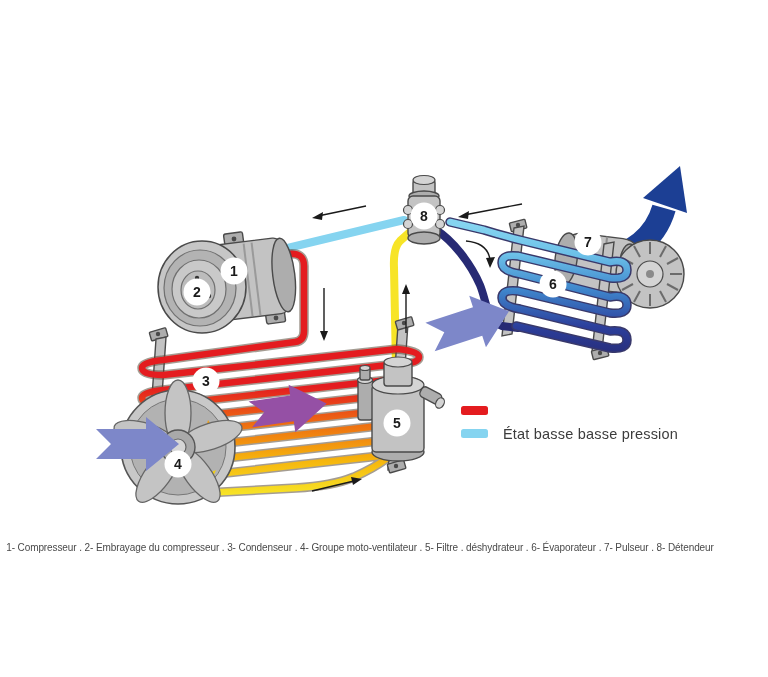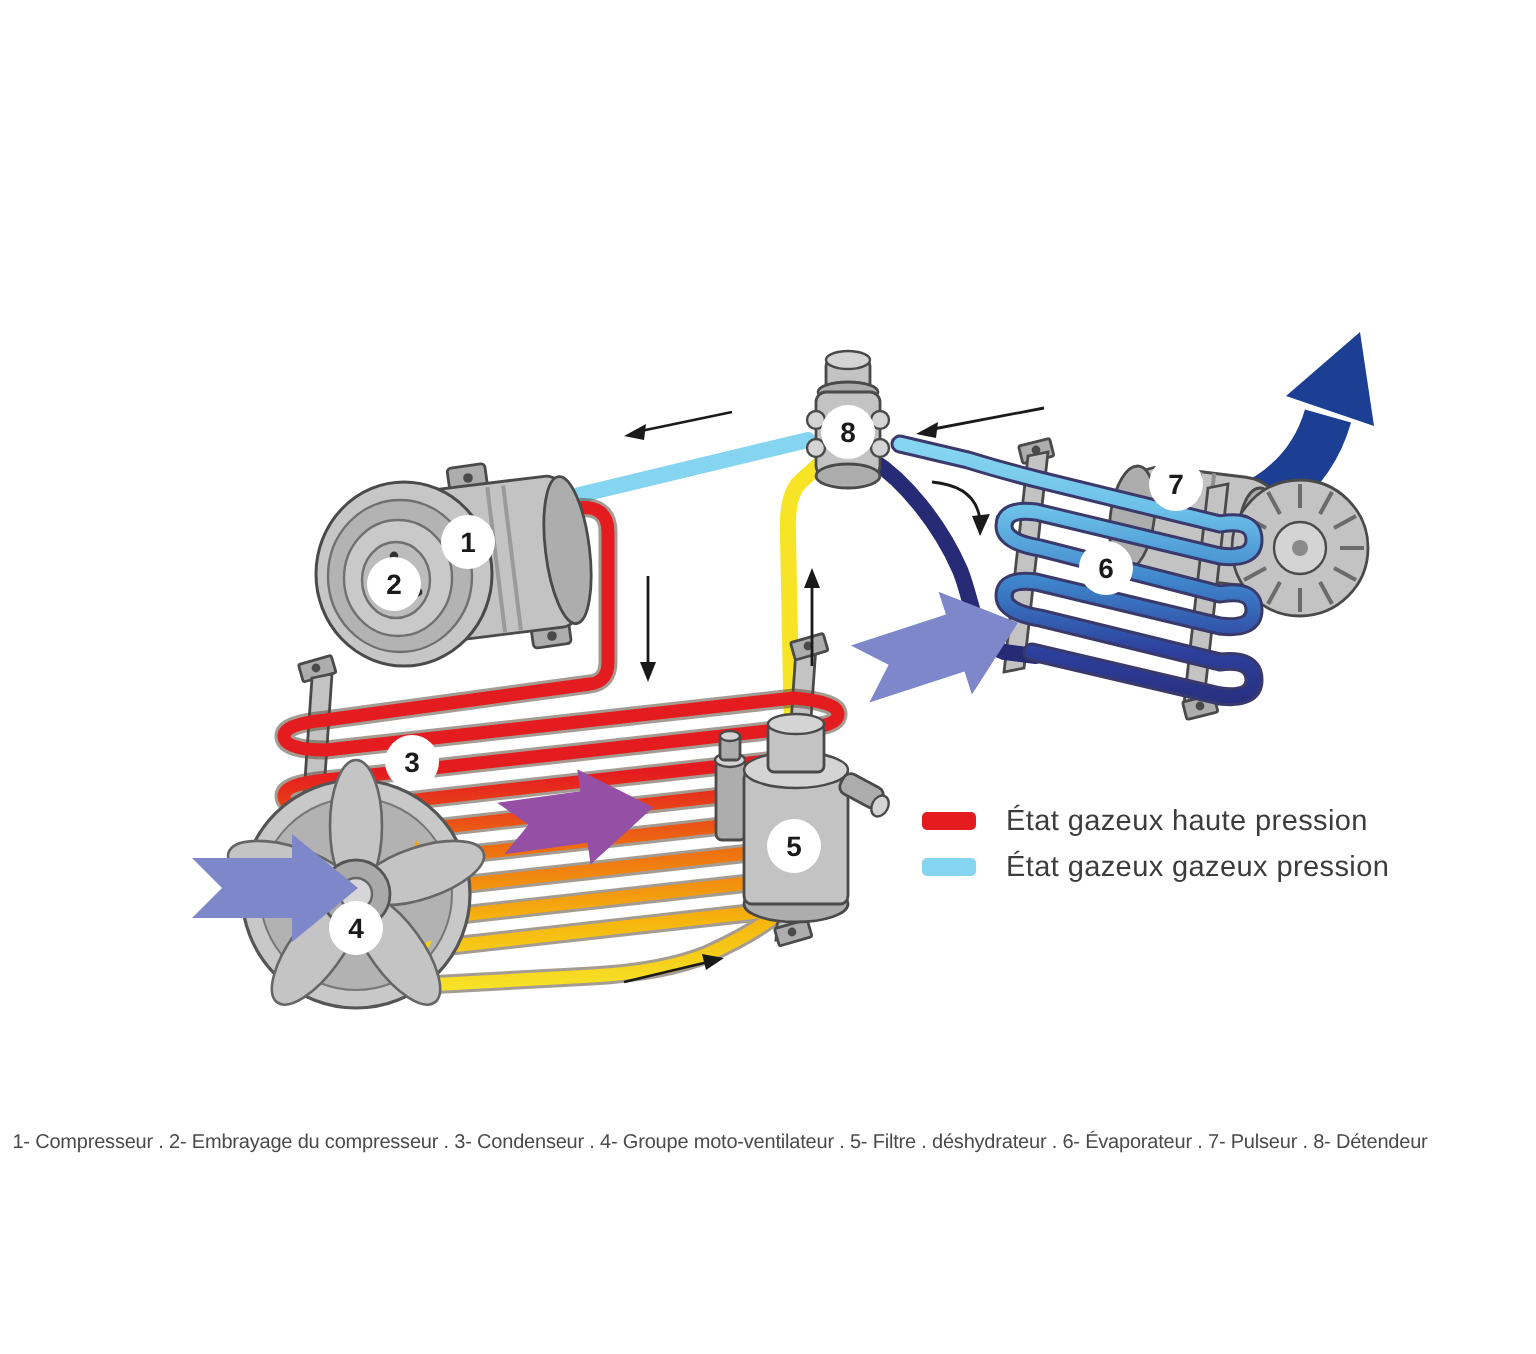--- a/index.html
+++ b/index.html
@@ -9,21 +9,21 @@
   }
   .diagram-svg{position:absolute;left:0;top:0;}
   .legend{
     position:absolute;left:461px;top:399px;width:300px;
   }
   .legend-row{display:flex;align-items:center;height:23px;}
   .legend-swatch{width:27px;height:9px;border-radius:2.5px;margin-right:15px;flex:0 0 auto;}
   .legend-label{font-size:14.5px;color:#3c3c3c;letter-spacing:0.2px;white-space:nowrap;}
   .caption{
     position:absolute;left:0;top:542px;width:720px;text-align:center;
-    font-size:10px;color:#4a4a4a;white-space:nowrap;letter-spacing:-0.1px;margin-top:24px;
+    font-size:10px;color:#4a4a4a;white-space:nowrap;letter-spacing:-0.1px;
   }
   .badge-circle{fill:#ffffff;}
   .badge-num{font-size:14px;font-weight:bold;fill:#1a1a1a;text-anchor:middle;}
   .thin-arrow{stroke:#1a1a1a;stroke-width:1.4;fill:none;}
   .thin-head{fill:#1a1a1a;stroke:none;}
   .metal{fill:#c3c3c3;stroke:#4a4a4a;stroke-width:1.4;}
   .metal-dark{fill:#adadad;stroke:#4a4a4a;stroke-width:1.4;}
   .metal-light{fill:#d4d4d4;stroke:#4a4a4a;stroke-width:1.2;}
 </style>
 </head>
@@ -269,23 +269,22 @@
     </g>
     <g>
       <circle cx="424" cy="216" r="13.5" class="badge-circle"></circle>
       <text x="424" y="221" class="badge-num">8</text>
     </g>
   </svg>
 
   <div class="legend">
     <div class="legend-row">
       <div class="legend-swatch" style="background: rgb(228, 28, 31);"></div>
-      <div class="legend-label">État gazeux haute pression</div>
     </div>
     <div class="legend-row">
       <div class="legend-swatch" style="background: rgb(133, 212, 240);"></div>
-      <div class="legend-label">État gazeux gazeux pression</div>
+      <div class="legend-label">État basse basse pression</div>
     </div>
   </div>
 
   <div class="caption">1- Compresseur . 2- Embrayage du compresseur . 3- Condenseur . 4- Groupe moto-ventilateur . 5- Filtre . déshydrateur . 6- Évaporateur . 7- Pulseur . 8- Détendeur</div>
 
 </div>
 
 </body></html>

